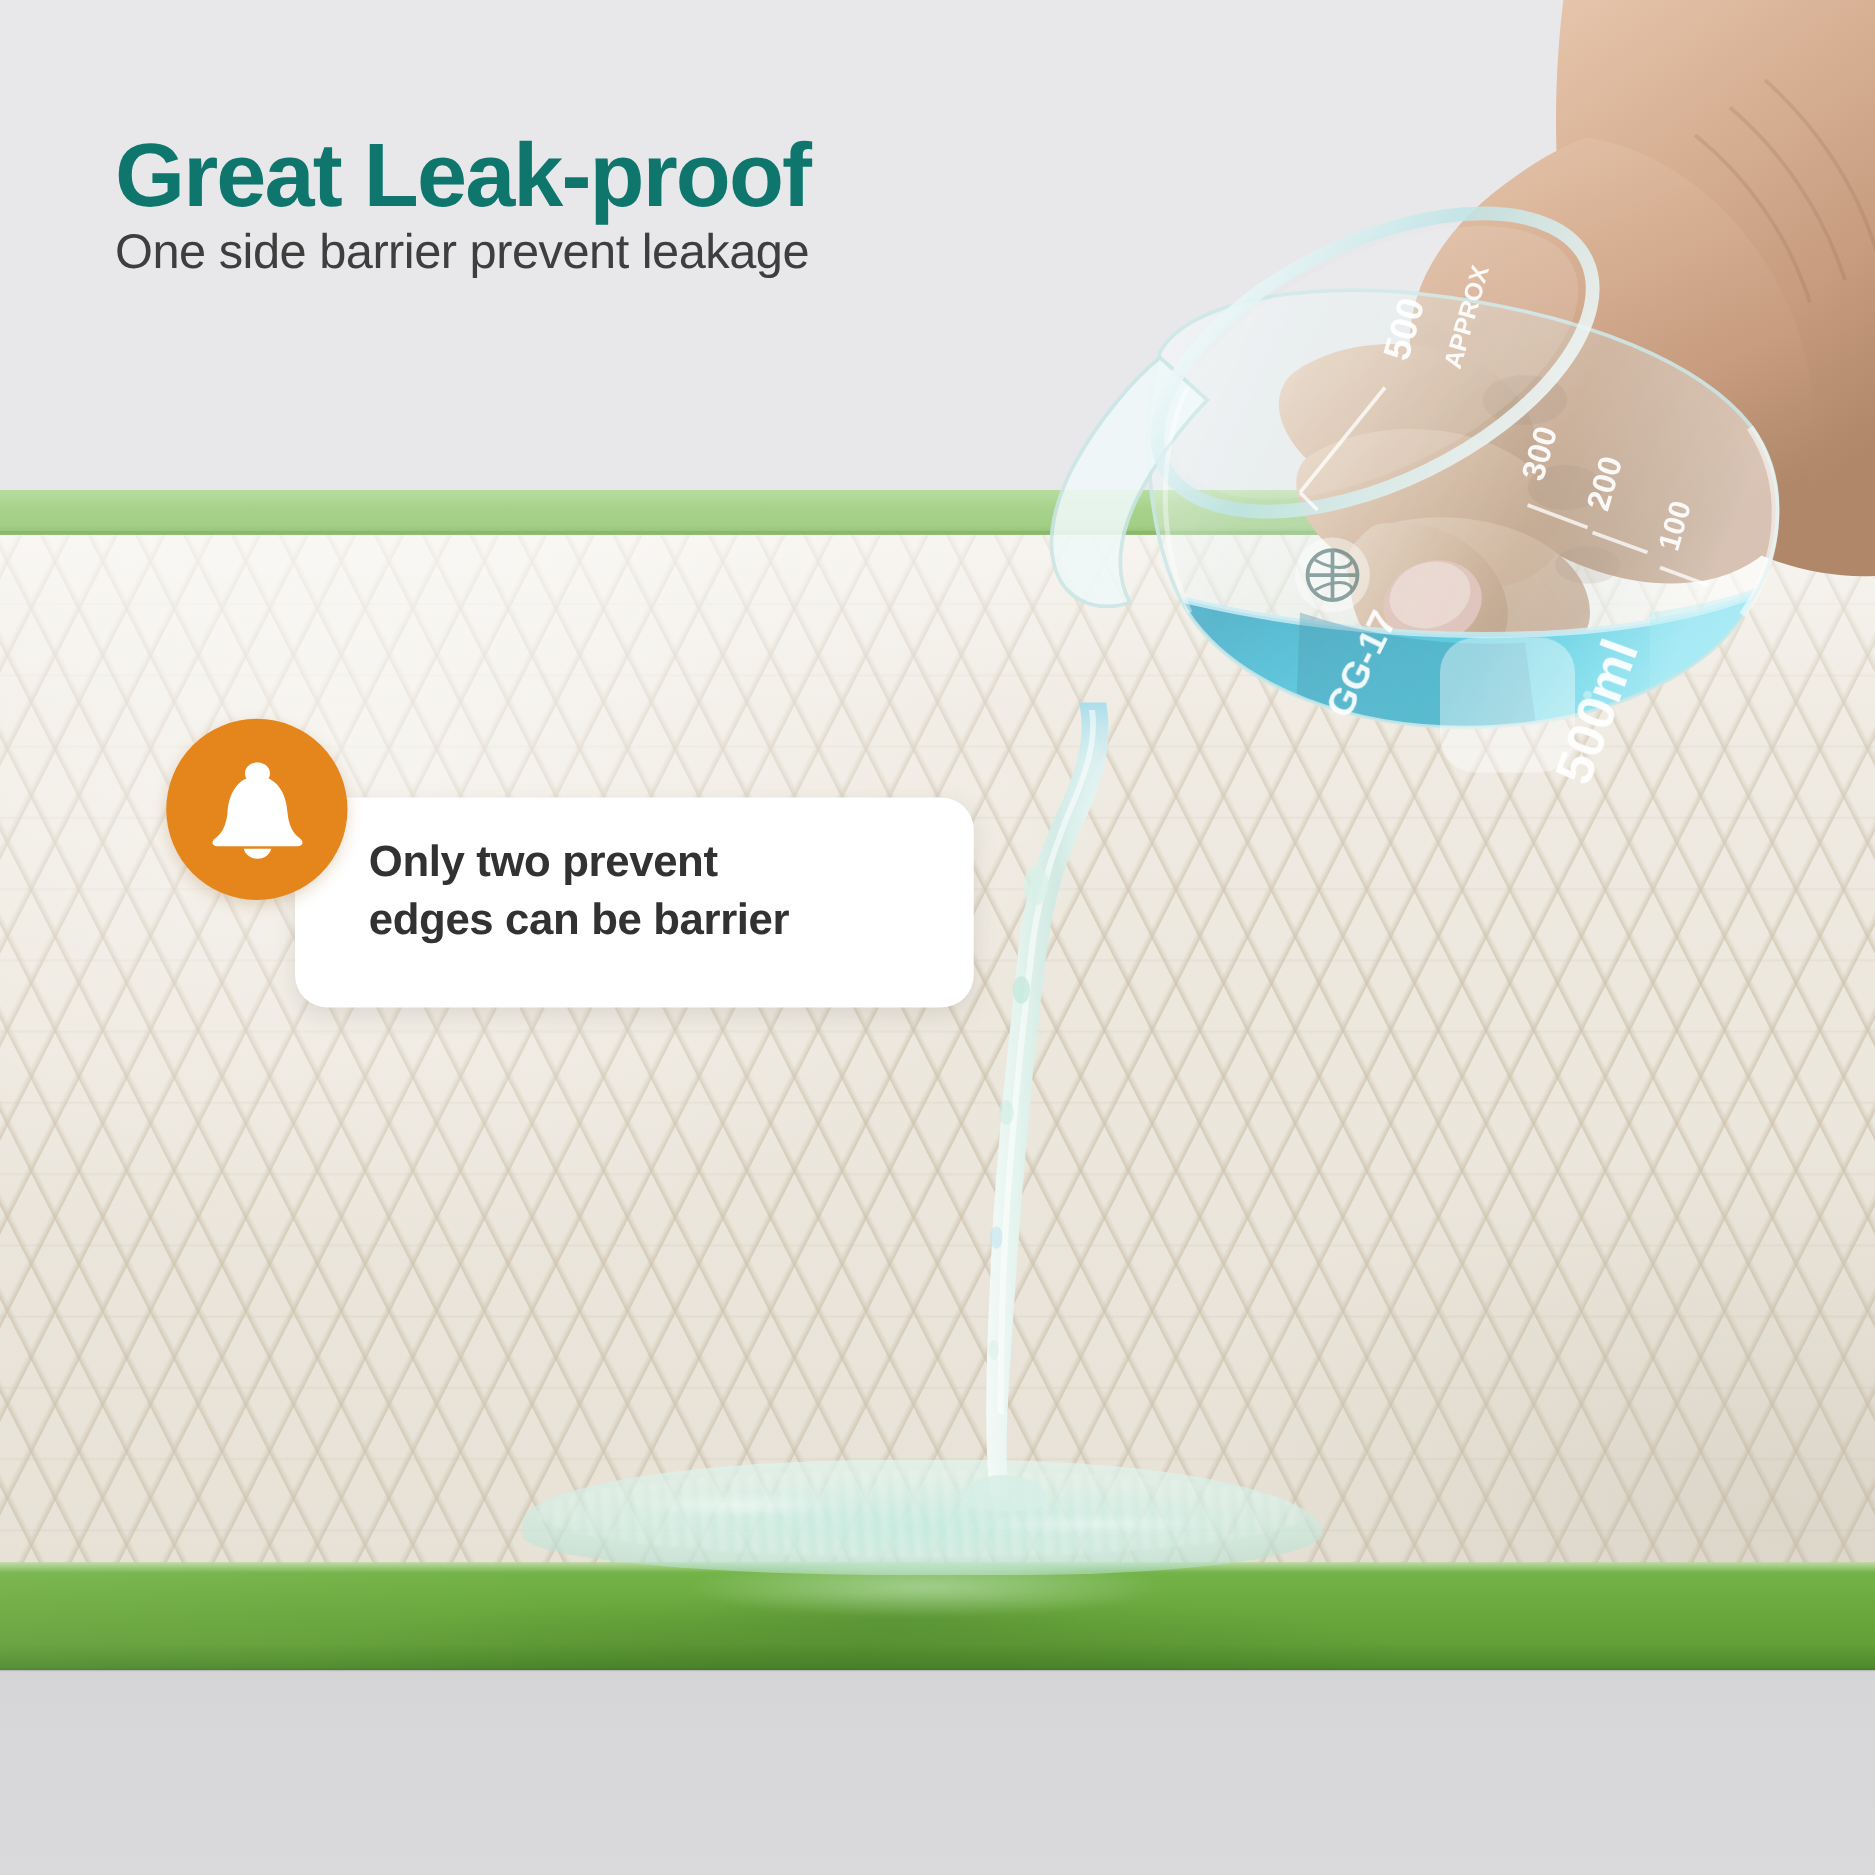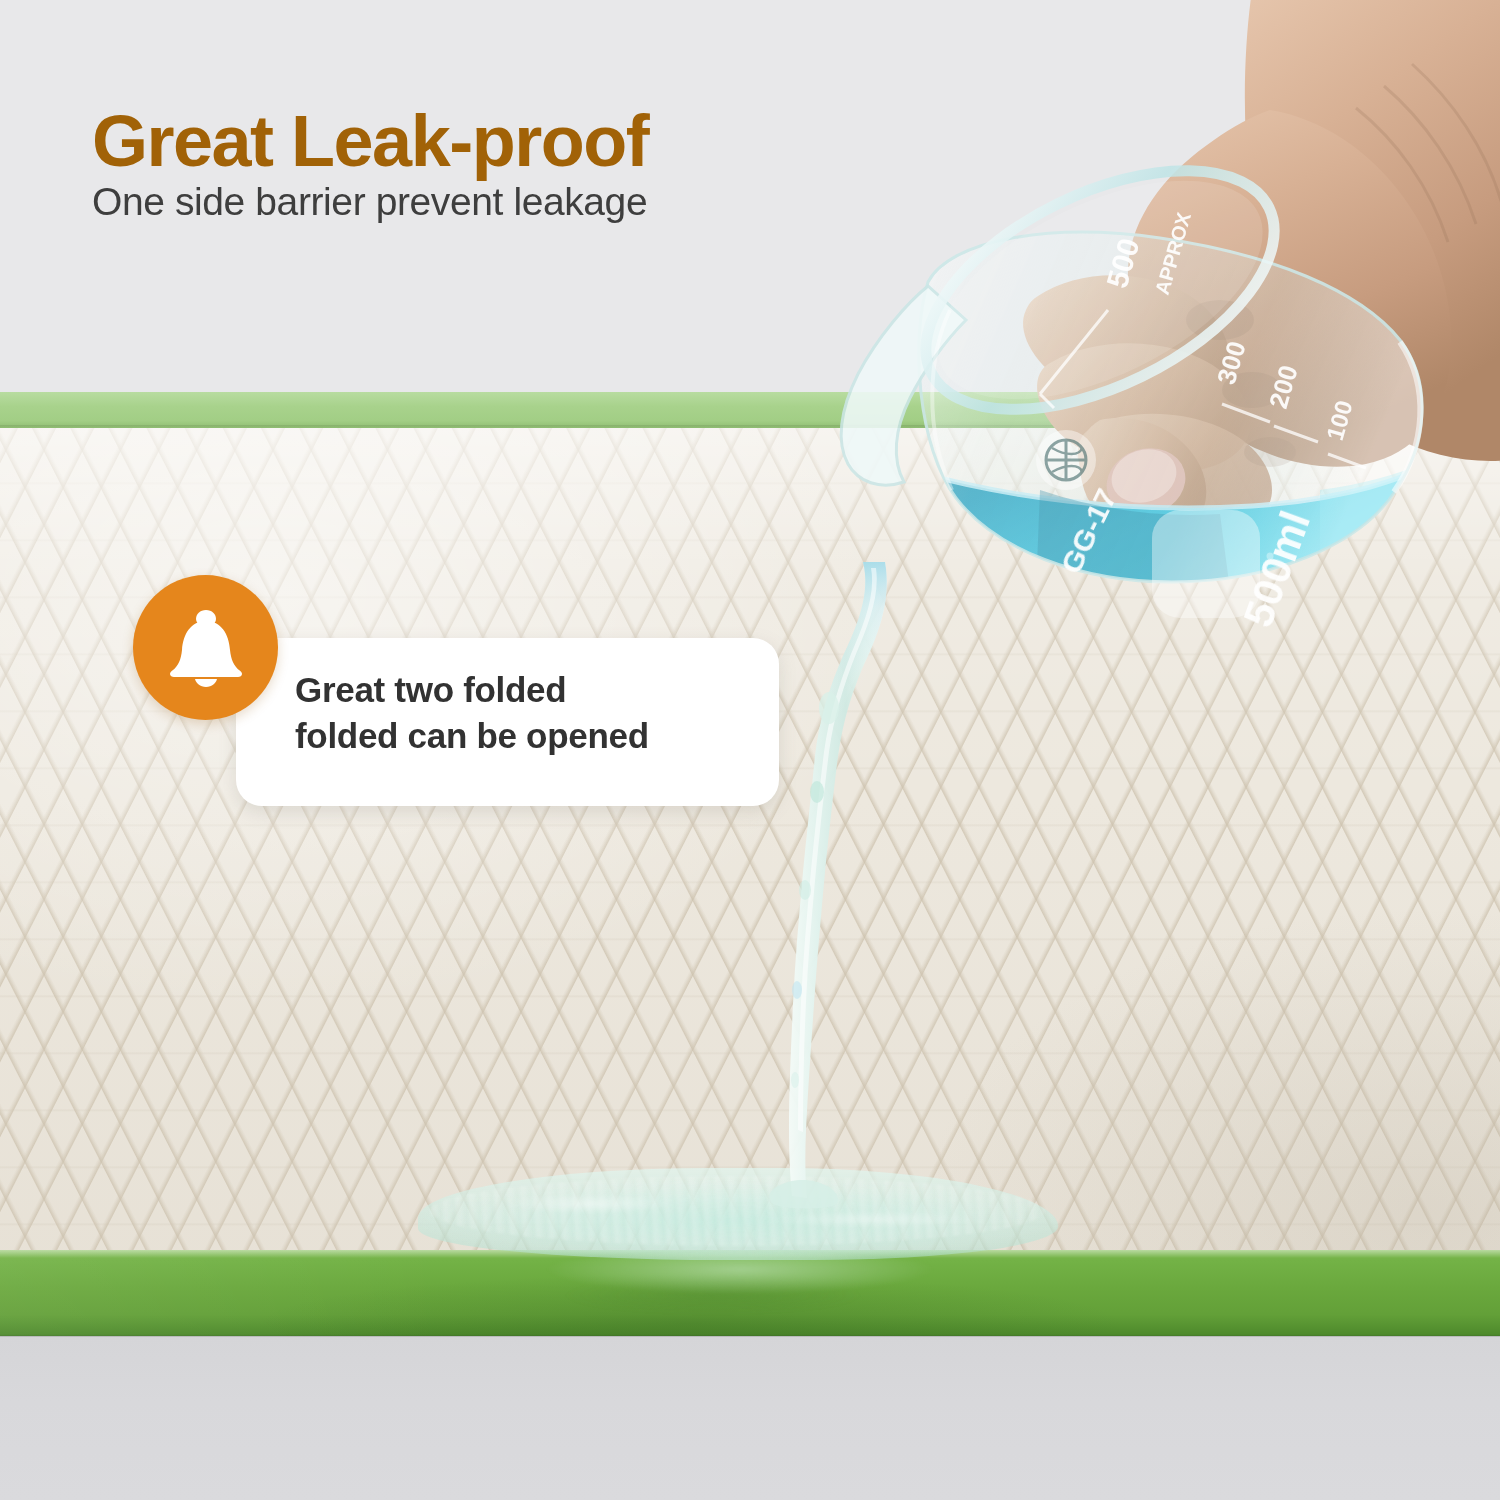--- a/index.html
+++ b/index.html
@@ -21,21 +21,21 @@
   #text-block {
     position:absolute;
     left:92px; top:104px;
     width:1000px;
     z-index:40;
   }
   #headline {
     font-size:72px;
     font-weight:bold;
     letter-spacing:-1.5px;
-    color:#a16207;
+    color:#0f766e;
     line-height:1.05;
     white-space:nowrap;
   }
   #subheadline {
     font-size:39px;
     font-weight:normal;
     letter-spacing:-0.4px;
     color:#3E3E3E;
     line-height:1.15;
     white-space:nowrap;
@@ -508,22 +508,22 @@
   </div>
 
   <div id="text-block">
     <div id="headline">Great Leak-proof</div>
     <div id="subheadline">One side barrier prevent leakage</div>
   </div>
 
   <div id="callout">
     <div id="callout-card"></div>
     <div id="callout-text">
-      <span>Great two folded</span>
-      <span>folded can be opened</span>
+      <span>Only two prevent</span>
+      <span>edges can be barrier</span>
     </div>
     <div id="callout-badge">
       <svg id="bell-icon" viewBox="0 0 74 80" xmlns="http://www.w3.org/2000/svg">
 
         <path d="M37 2 C43 2, 47 6, 47 11 C47 14, 45 16, 43 17 L31 17 C29 16, 27 14, 27 11 C27 6, 31 2, 37 2 Z" fill="#FFFFFF"></path>
 
         <path d="M37 13
                  C52 13, 60 26, 61 42
                  C62 52, 65 58, 70 62
                  C72 63, 73 65, 73 66

